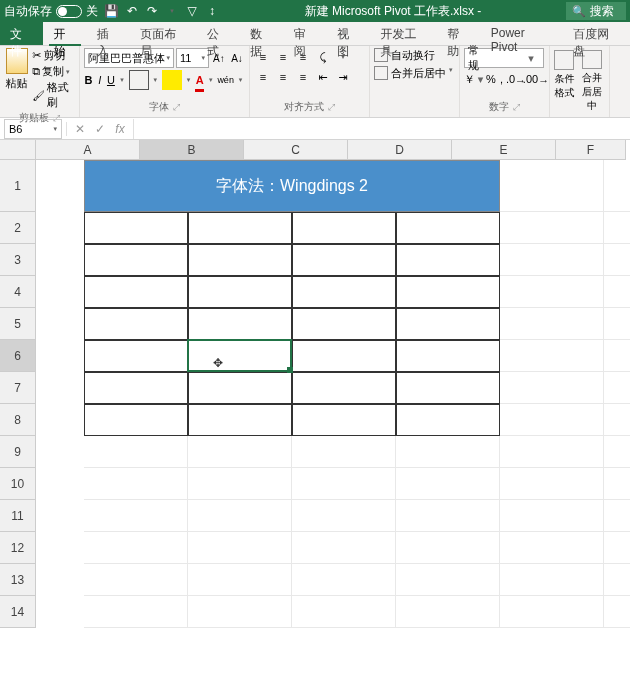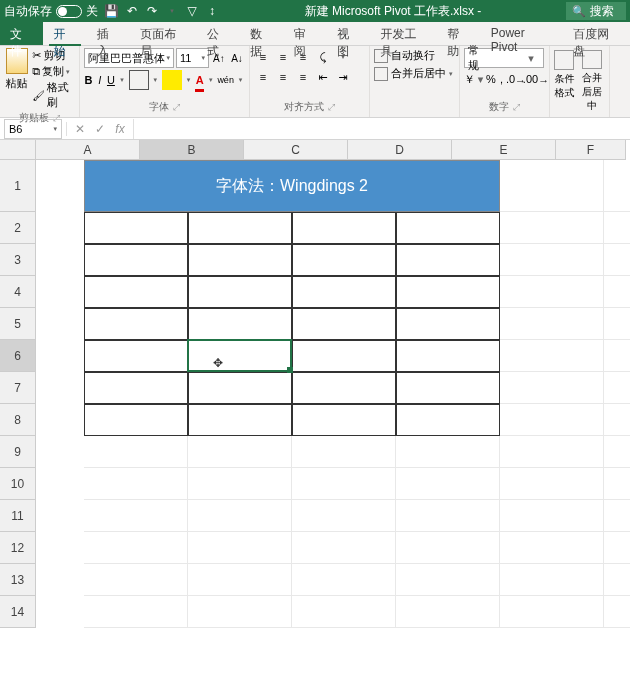--- a/index.html
+++ b/index.html
@@ -11,21 +11,21 @@
 .titlebar .toggle::after { content: ""; width: 9px; height: 9px; background: #fff; border-radius: 50%; position: absolute; left: 1px; top: 1px; }
 .titlebar .qat { display: flex; gap: 4px; align-items: center; }
 .titlebar .qat span { width: 16px; height: 16px; display: flex; align-items: center; justify-content: center; }
 .titlebar .title { flex: 1; text-align: center; font-size: 12px; }
 .titlebar .search { background: #3f8e62; padding: 0 6px; height: 18px; display: flex; align-items: center; gap: 4px; min-width: 60px; }
 .titlebar .search .mag { font-size: 11px; }
 
 .tabs { display: flex; background: #f3f2f1; border-bottom: 1px solid #d4d4d4; height: 24px; }
 .tabs .tab { padding: 4px 10px; font-size: 12px; cursor: pointer; color: #444; position: relative; }
 .tabs .tab.file { background: #217346; color: #fff; }
-.tabs .tab.active { color: #0c4a6e; font-weight: 500; }
+.tabs .tab.active { color: #000000; font-weight: 500; }
 .tabs .tab.active::after { content: ""; position: absolute; left: 6px; right: 6px; bottom: -1px; height: 2px; background: #217346; }
 
 .ribbon { background: #f3f2f1; border-bottom: 1px solid #d4d4d4; display: flex; height: 72px; font-size: 11px; }
 .group { border-right: 1px solid #e1dfdd; padding: 2px 4px; display: flex; flex-direction: column; }
 .group-title { text-align: center; font-size: 10px; color: #666; margin-top: auto; padding: 1px 0; display: flex; justify-content: center; align-items: center; gap: 4px; }
 .group-title .launcher { font-size: 9px; color: #999; }
 .clipboard { width: 80px; }
 .clipboard-body { display: flex; gap: 3px; }
 .paste-btn { display: flex; flex-direction: column; align-items: center; width: 28px; }
 .paste-btn .paste-icon { width: 22px; height: 26px; background: linear-gradient(#fff,#f8d77e); border: 1px solid #c09030; margin-bottom: 2px; }
@@ -51,21 +51,21 @@
 .fill-icon { width: 12px; height: 12px; background: #ffeb00; position: relative; }
 .color-icon { color: #d00; font-weight: bold; position: relative; }
 .color-icon::after { content: ""; position: absolute; bottom: -2px; left: 0; right: 0; height: 3px; background: #d00; }
 
 .align { width: 120px; }
 .align-row { display: flex; gap: 2px; margin-bottom: 2px; }
 .align-row span { width: 18px; height: 18px; display: flex; align-items: center; justify-content: center; }
 
 .wrap { width: 90px; }
 .wrap-body { display: flex; flex-direction: column; gap: 3px; }
-.wrap-body div { display: flex; align-items: center; gap: 3px; }
+.wrap-body div { display: flex; align-items: flex-start; gap: 3px; }
 .wrap-body .wi { width: 14px; height: 14px; border: 1px solid #888; }
 
 .number { width: 90px; }
 .num-row { display: flex; gap: 2px; margin-bottom: 2px; }
 .num-format { border: 1px solid #ababab; background: #fff; width: 80px; height: 20px; padding: 0 3px; display: flex; align-items: center; justify-content: space-between; }
 .num-row span { width: 18px; height: 18px; display: flex; align-items: center; justify-content: center; font-size: 11px; }
 
 .styles { width: 60px; display: flex; flex-direction: row; gap: 4px; padding: 4px; }
 .styles-btn { display: flex; flex-direction: column; align-items: center; font-size: 10px; text-align: center; }
 .styles-btn .si { width: 20px; height: 20px; border: 1px solid #999; margin-bottom: 2px; }

